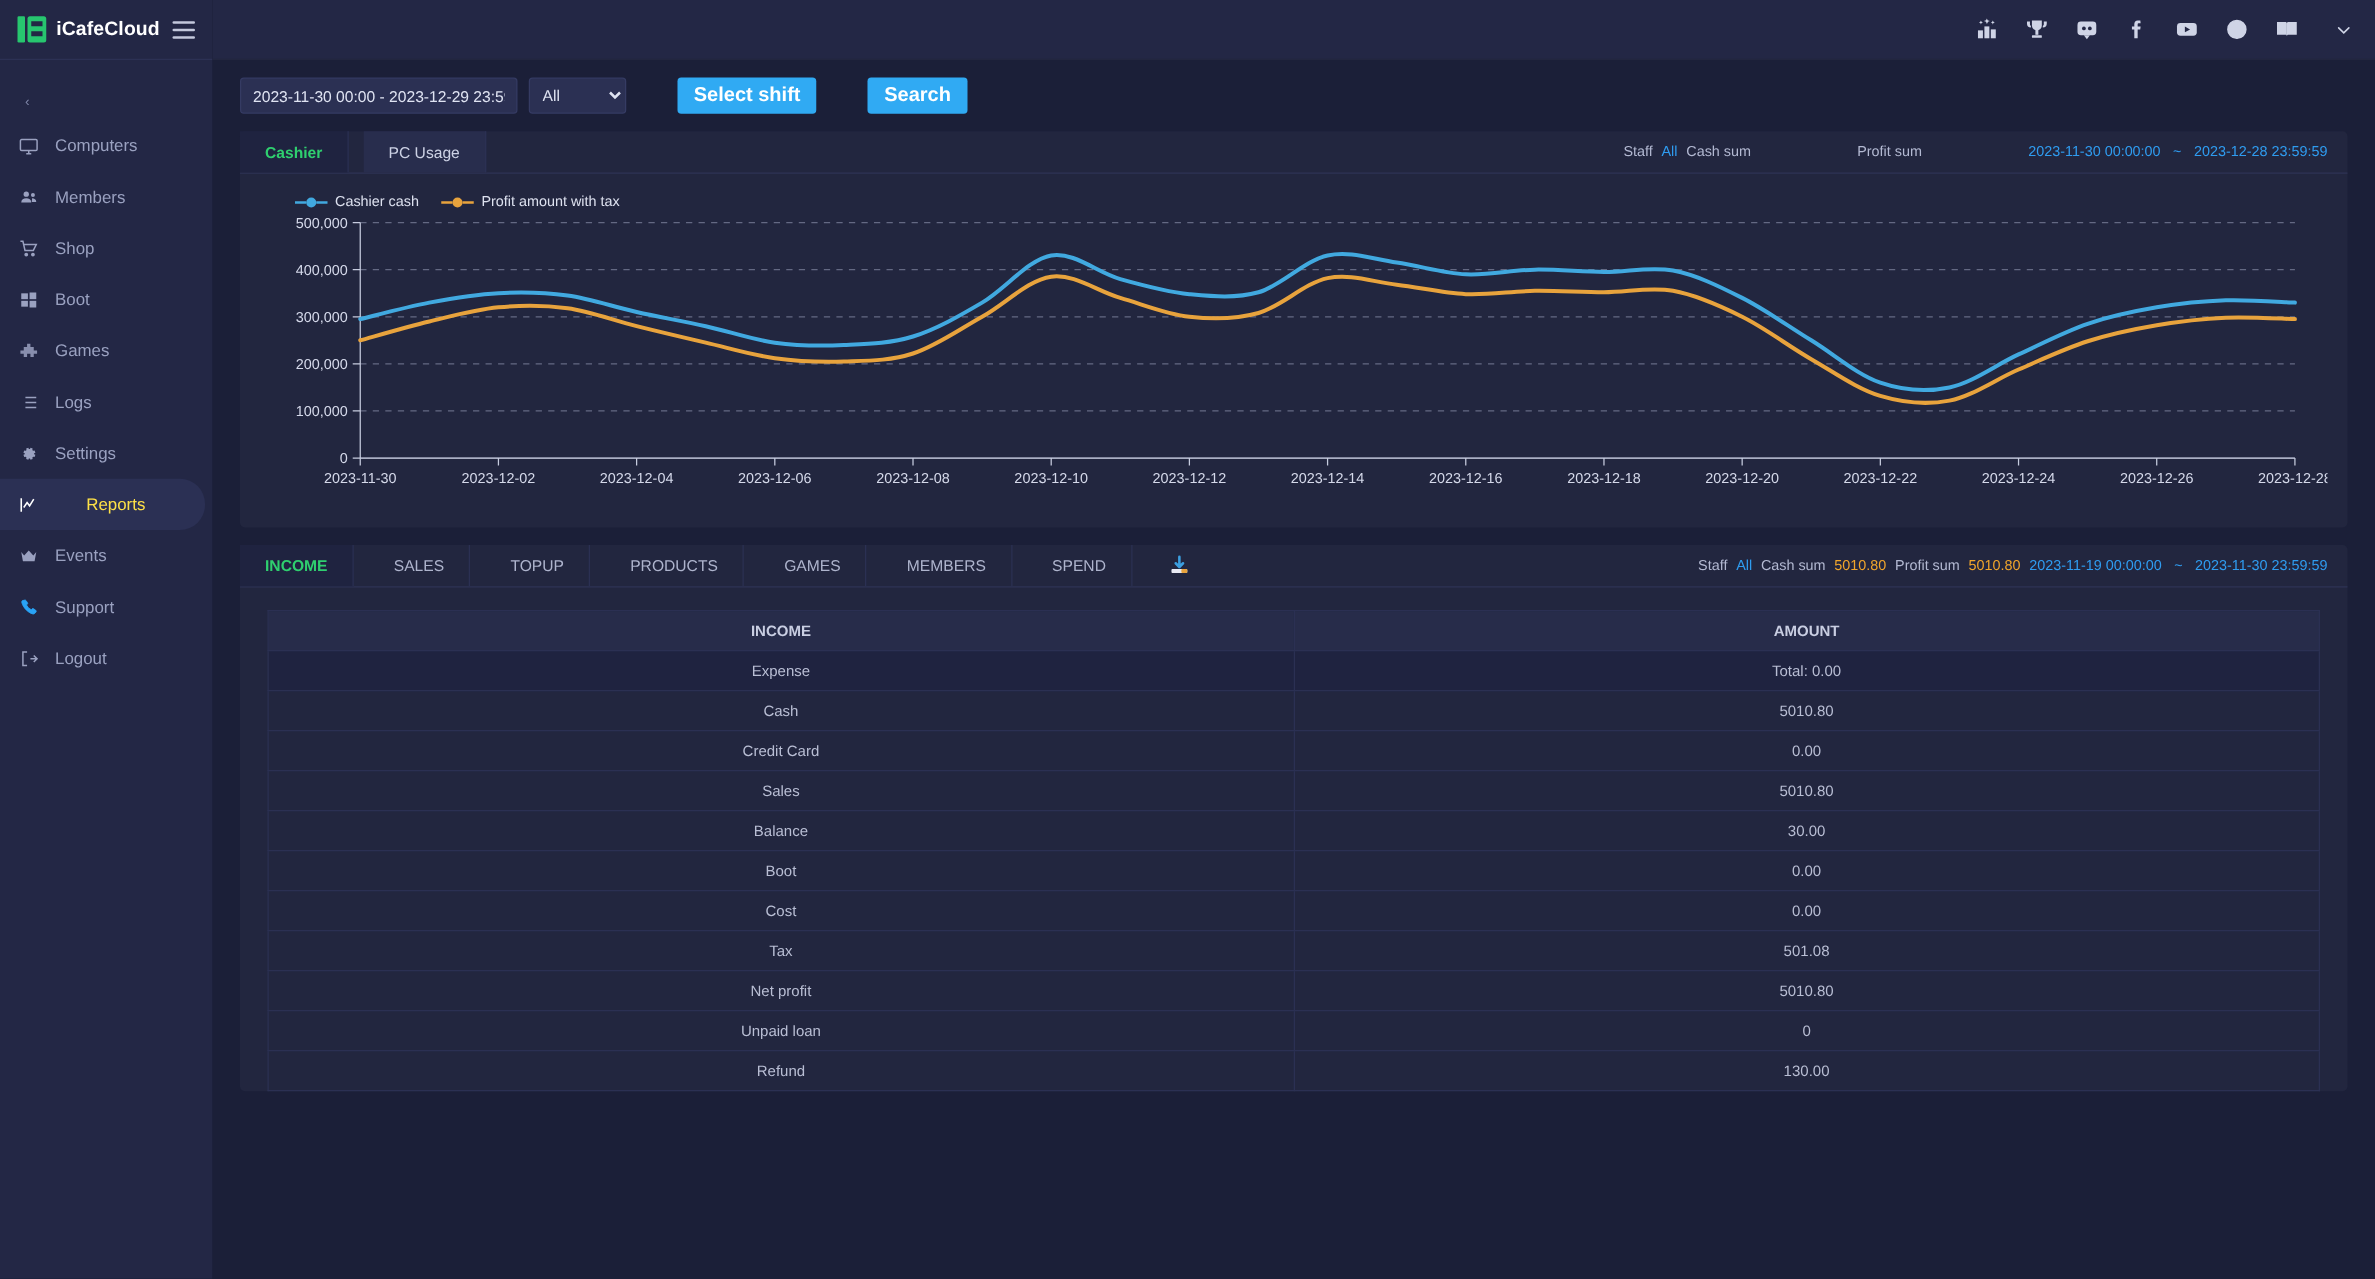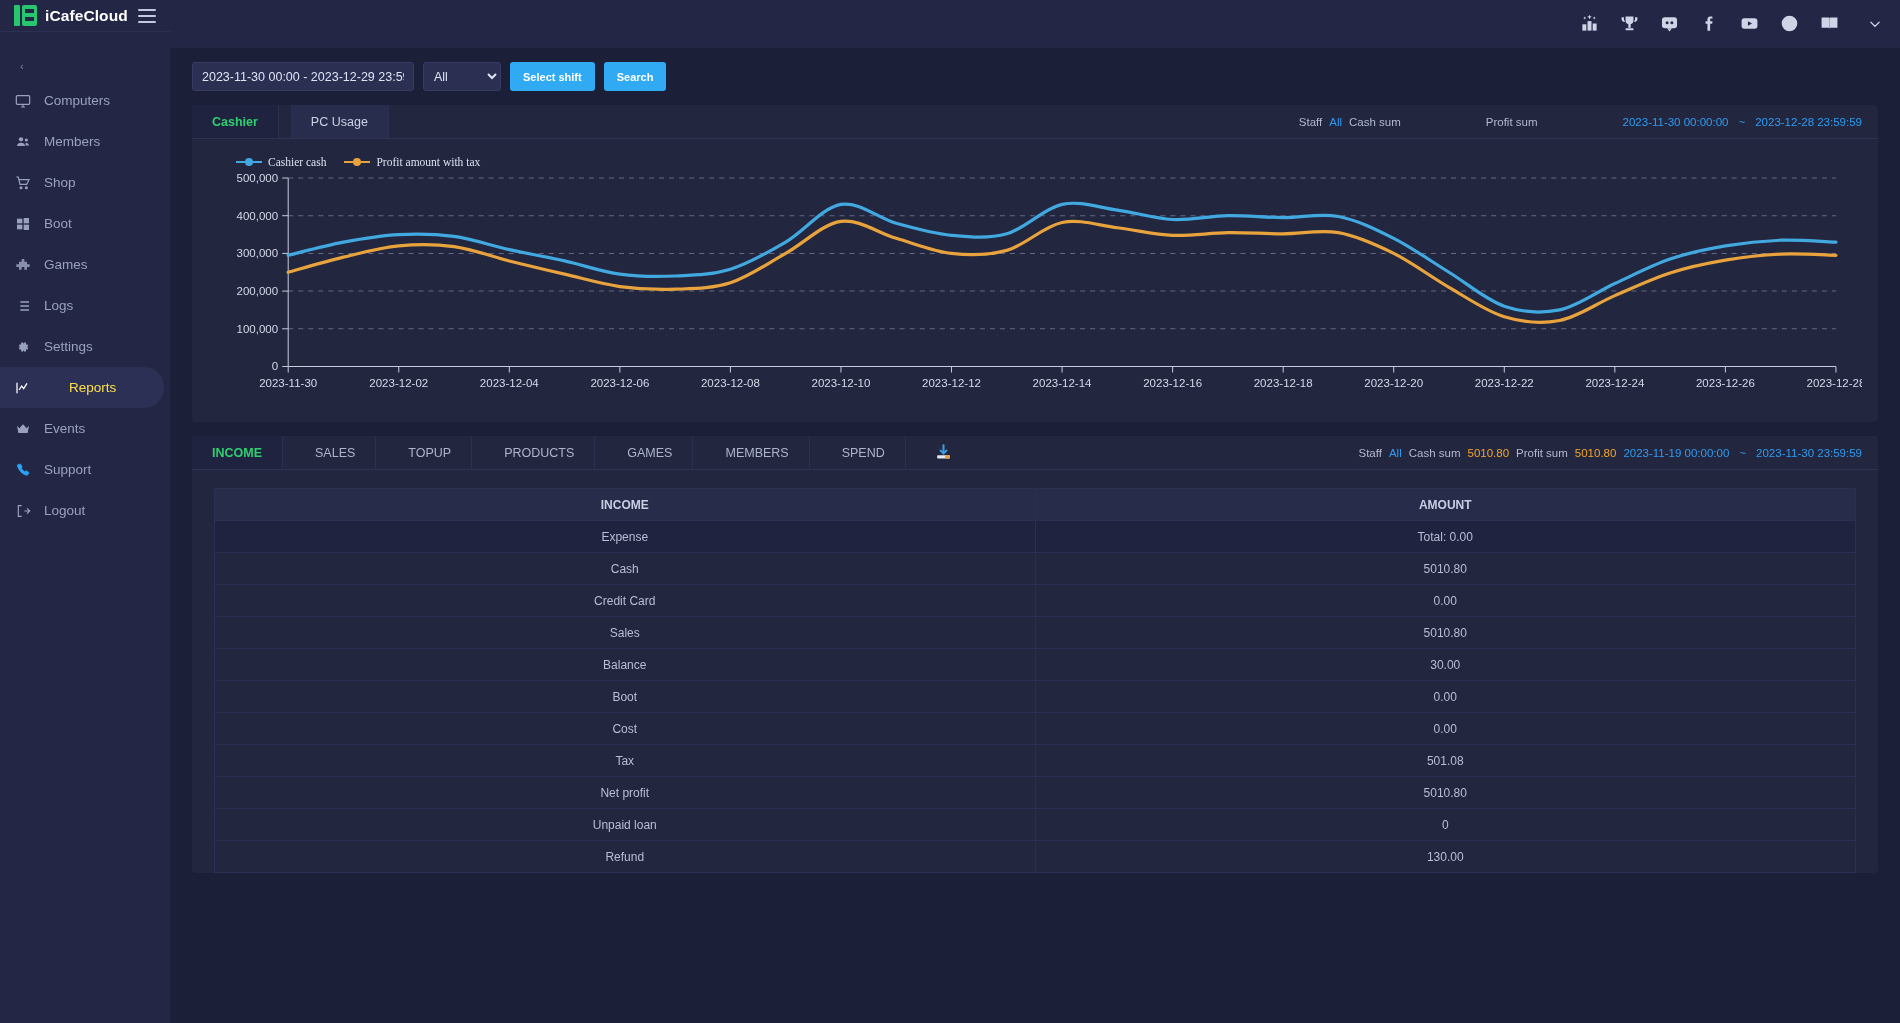--- a/index.html
+++ b/index.html
@@ -13,21 +13,21 @@
   
   .app { display: flex; width: 1900px; height: 1023px; }
 
   
   .sidebar {
     width: 170px; min-width: 170px; height: 1023px;
     background: #232745;
     display: flex; flex-direction: column;
   }
   .brand {
-    height: 32px; display: flex; align-items: center;
+    height: 48px; display: flex; align-items: center;
     padding: 0 14px; gap: 8px;
     border-bottom: 1px solid #2c3154;
   }
   .brand-logo {
     width: 23px; height: 21px; position: relative; flex: 0 0 auto;
   }
   .brand-logo .bar {
     position: absolute; left: 0; top: 0; width: 6px; height: 21px;
     background: #27c66f; border-radius: 1px;
   }
@@ -96,22 +96,22 @@
     border-radius: 3px; color: #dfe3f2; font-size: 12.5px;
     padding: 0 9px; font-family: "Liberation Sans", sans-serif;
   }
   .selshift {
     width: 78px; height: 29px; background: #2b3053; border: 1px solid #353b63;
     border-radius: 3px; color: #dfe3f2; font-size: 12.5px; padding: 0 6px;
     font-family: "Liberation Sans", sans-serif;
   }
   .btn-blue {
     height: 29px; background: #30aaf3; border: none; border-radius: 3px;
-    color: #ffffff; font-size: 11px; font-weight: bold; padding: 0 13px;
-    cursor: pointer; font-family: "Liberation Sans", sans-serif;
+    color: #ffffff; font-size: 16px; font-weight: bold; padding: 0 13px;
+    cursor: pointer; font-family: "Liberation Sans", sans-serif; margin-left: 32px;
   }
 
   
   .panel { background: #22263f; border-radius: 4px; }
 
   .tabrow {
     display: flex; align-items: stretch; position: relative;
     border-bottom: 1px solid #2e3356; height: 34px; gap: 12px;
   }
   .tab {
@@ -130,21 +130,21 @@
   .meta .val-blue { color: #2f9cf0; margin-right: 7px; }
   .meta .val-orange { color: #f0a52c; margin-right: 7px; }
   .meta .gap { width: 78px; }
   .meta .date { color: #2f9cf0; }
   .meta .tilde { color: #2f9cf0; margin: 0 10px; }
 
   
   .chart-panel { margin-bottom: 14px; }
   .chart-body { height: 283px; padding: 10px 16px 0 16px; position: relative; }
   .legend { display: flex; align-items: center; gap: 18px; padding: 7px 0 0 28px; }
-  .legend .item { display: flex; align-items: center; gap: 6px; font-size: 11.5px; color: #dde1ef; font-family: Liberation Serif, serif; }
+  .legend .item { display: flex; align-items: center; gap: 6px; font-size: 11.5px; color: #dde1ef; }
   .legend .swatch { display: flex; align-items: center; }
   .legend .line { width: 9px; height: 2px; }
   .legend .dot { width: 8px; height: 8px; border-radius: 50%; }
   .chart-svg { display: block; width: 100%; }
 
   
   .table-panel { }
   .tbl-wrap { padding: 18px 22px 0 22px; }
   table.report { width: 100%; border-collapse: collapse; }
   table.report th, table.report td {

